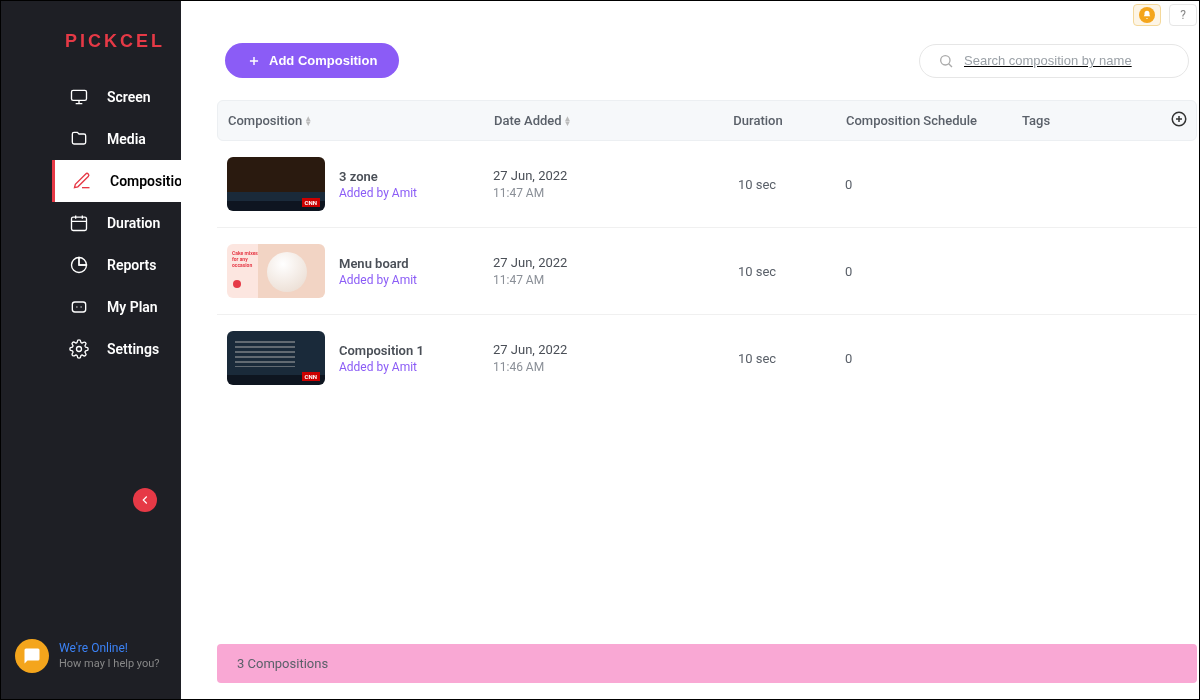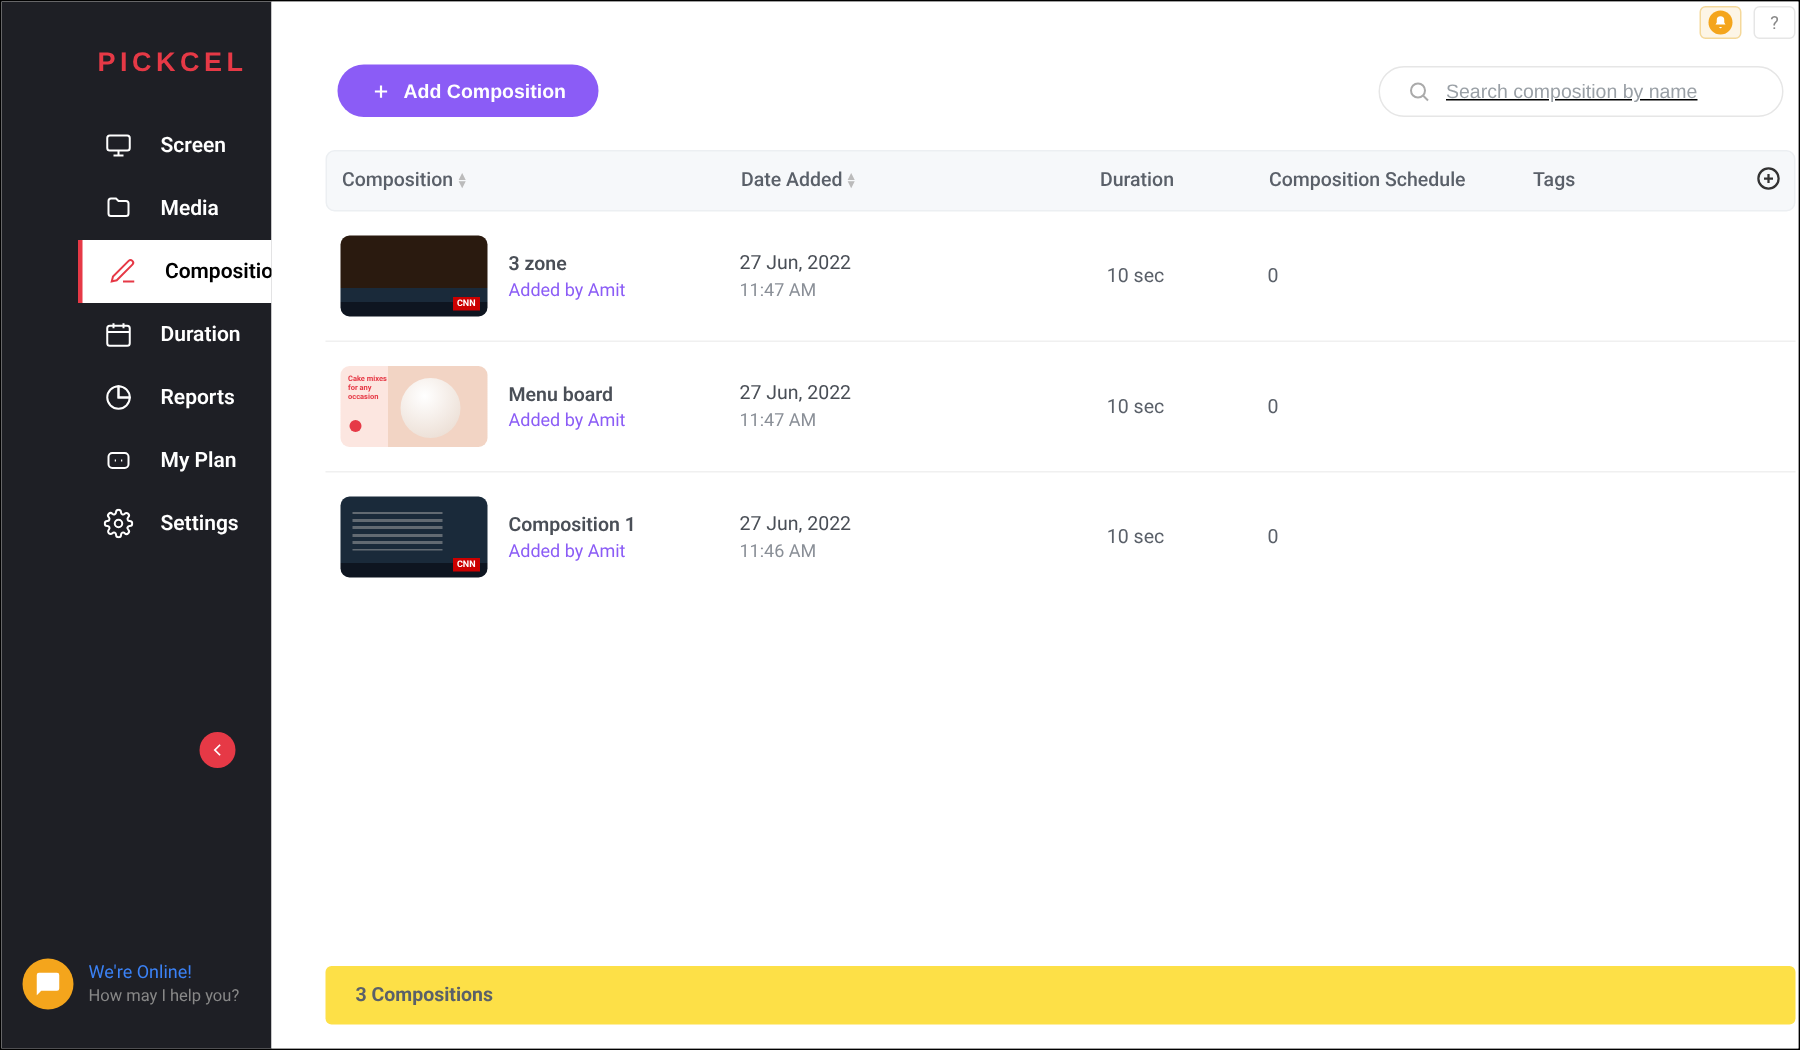--- a/index.html
+++ b/index.html
@@ -62,21 +62,21 @@
     .thumb.t2::after { content: ""; position: absolute; left: 6px; bottom: 10px; width: 8px; height: 8px; border-radius: 50%; background: #e63946; }
     .thumb.t3 { background: linear-gradient(180deg, #1a2a3a 82%, #0e1520 82%); position: relative; }
     .thumb.t3::before { content: ""; position: absolute; left: 8px; top: 10px; width: 60px; height: 26px; background: repeating-linear-gradient(180deg, #aaa 0 2px, transparent 2px 5px); opacity: 0.5; }
     .thumb.t3::after { content: "CNN"; position: absolute; right: 5px; bottom: 4px; background: #cc0000; color: #fff; font-size: 6px; font-weight: 700; padding: 1px 3px; }
     .thumb-text-pink { position: absolute; left: 5px; top: 6px; font-size: 5px; color: #e63946; font-weight: 700; line-height: 1.2; }
     .row-title { font-weight: 600; color: #4a4f57; margin-bottom: 2px; }
     .row-sub { font-size: 12px; color: #8b5cf6; }
     .date-1 { color: #4a4f57; }
     .date-2 { color: #8a8f97; font-size: 12px; margin-top: 3px; }
     
-    .footer { position: absolute; left: 36px; right: 2px; bottom: 16px; background: #fde047; padding: 12px 20px; font-size: 13px; font-weight: 700; color: #5a6069; border-radius: 4px; }
+    .footer { position: absolute; left: 36px; right: 2px; bottom: 16px; background: #f9a8d4; padding: 12px 20px; font-size: 13px; font-weight: 400; color: #5a6069; border-radius: 4px; }
   </style>
 </head>
 <body>
 
 <div class="sidebar">
   <div class="logo">PICKCEL</div>
 
   <div class="nav-item">
     <span class="nav-icon">
         <svg viewBox="0 0 24 24">

